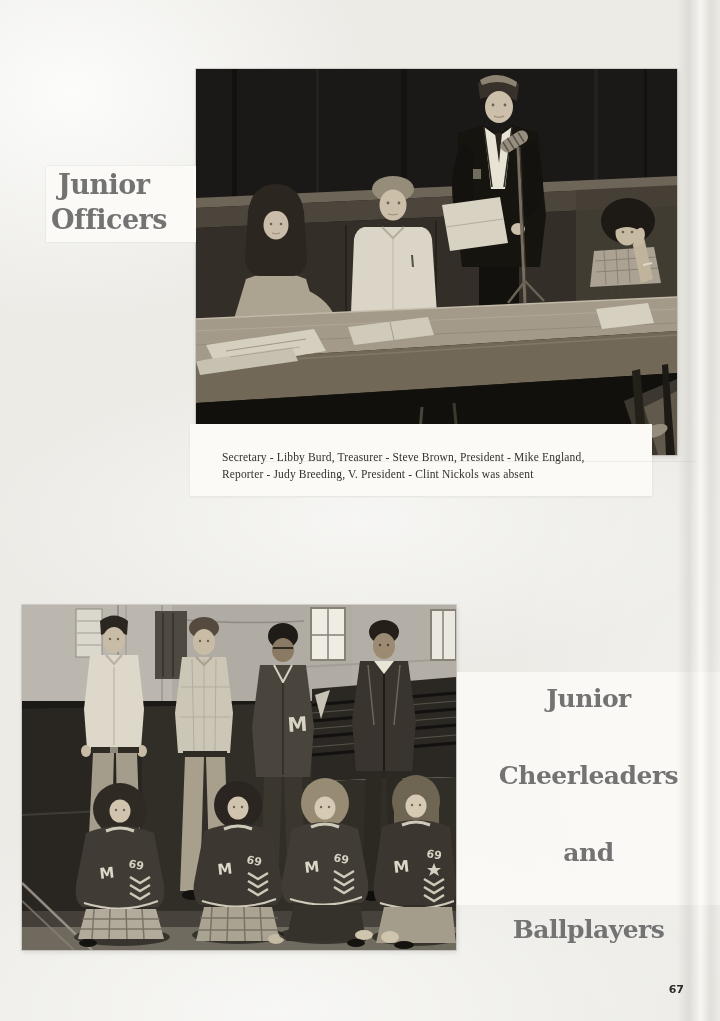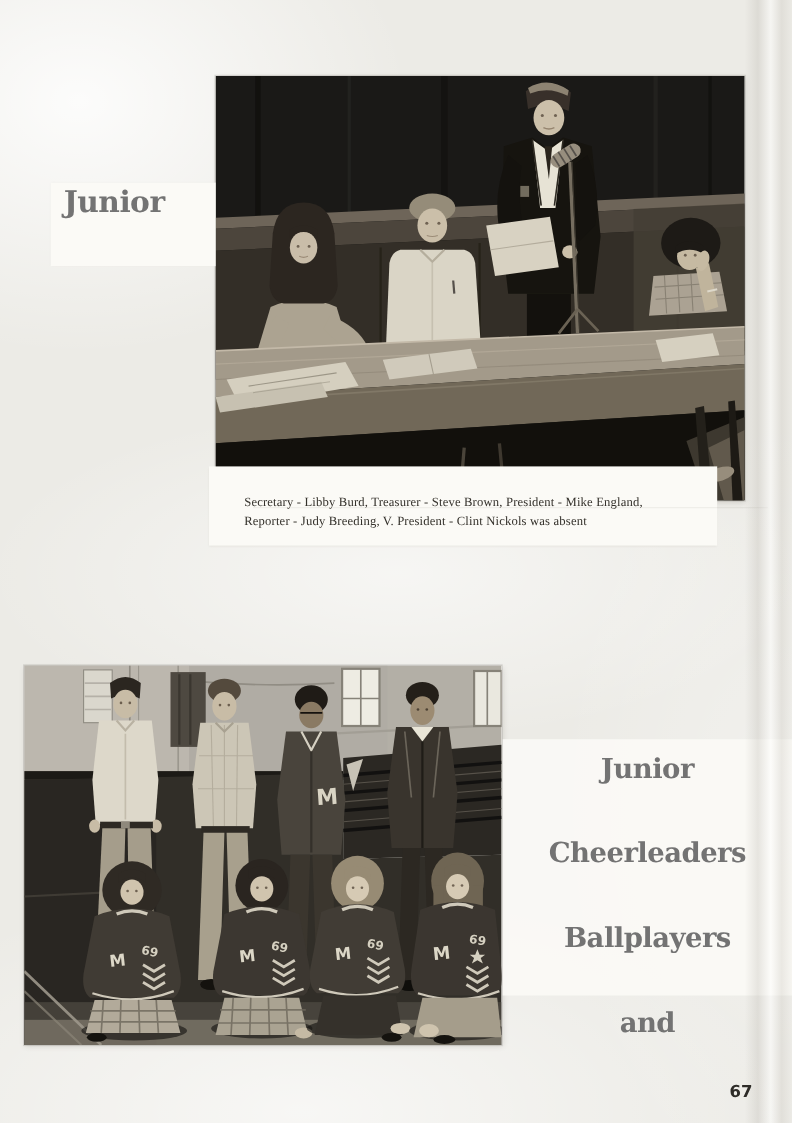--- a/index.html
+++ b/index.html
@@ -29,21 +29,21 @@
     box-shadow:0 0 2px rgba(100,95,85,.15);}
   .bl{font-family:"DejaVu Serif",serif;font-weight:700;color:#737373;letter-spacing:-.5px;}
   .heading-left .bl{font-size:27px;line-height:35px;}
   .heading-left .bl.l1{margin:1px 0 0 12px;}
   .heading-left .bl.l2{margin:0 0 0 5px;}
   .heading-right{left:457px;top:672px;width:263px;height:233px;background:rgba(251,250,246,.9);
     text-align:center;}
   .heading-right .bl{font-size:25px;line-height:41px;margin-top:36px;}
   .heading-right .bl.first{margin-top:6px;}
   .page-number{left:640px;top:983px;width:44px;text-align:right;
-    font-family:"DejaVu Sans",sans-serif;font-weight:700;font-size:15px;color:#2e2c28;}
+    font-family:"DejaVu Sans",sans-serif;font-weight:700;font-size:11px;color:#2e2c28;}
   .patch-text{font-family:"DejaVu Sans",sans-serif;font-weight:700;}
 </style>
 </head>
 <body>
 
 <div class="page">
   <div class="abs paper-shading"></div>
 
   <figure class="abs photo photo-top" style="margin:0;">
     <svg width="481" height="386" viewBox="0 0 481 386" xmlns="http://www.w3.org/2000/svg">
@@ -177,20 +177,21 @@
     </svg>
   </figure>
 
   <div class="abs caption-box">
     <p>Secretary - Libby Burd, Treasurer - Steve Brown, President - Mike England,</p>
     <p>Reporter - Judy Breeding, V. President - Clint Nickols was absent</p>
   </div>
 
   <div class="abs heading-left">
     <div class="bl l1">Junior</div>
+    <div class="bl l2">Officers</div>
   </div>
 
   <figure class="abs photo photo-bottom" style="margin:0;">
     <svg width="434" height="345" viewBox="0 0 434 345" xmlns="http://www.w3.org/2000/svg">
       <g>
         <rect x="0" y="0" width="434" height="104" fill="#b3afa6"></rect>
         <rect x="0" y="0" width="150" height="104" fill="#c1bdb4" opacity=".6"></rect>
         <rect x="150" y="0" width="180" height="104" fill="#aeaaa1" opacity=".5"></rect>
         <path d="M150,14 q70,6 132,2" stroke="#918d84" stroke-width="1.5" fill="none"></path>
         <line x1="96" y1="0" x2="96" y2="58" stroke="#8f8b82" stroke-width="1.5"></line>
@@ -400,21 +401,21 @@
         <polygon points="362,302 430,302 434,338 354,338" fill="#a59d8b"></polygon>
         <ellipse cx="368" cy="332" rx="9" ry="6" fill="#cfc4ae"></ellipse>
         <ellipse cx="382" cy="340" rx="10" ry="4" fill="#15130f"></ellipse>
       </g>
     </svg>
   </figure>
 
   <div class="abs heading-right">
     <div class="bl first">Junior</div>
     <div class="bl">Cheerleaders</div>
+    <div class="bl">and</div>
     <div class="bl">Ballplayers</div>
-    <div class="bl">and</div>
   </div>
 
   <div class="abs scan-line"></div>
   <div class="abs right-edge"></div>
 
   <div class="abs page-number">67</div>
 </div>
 
 </body></html>

